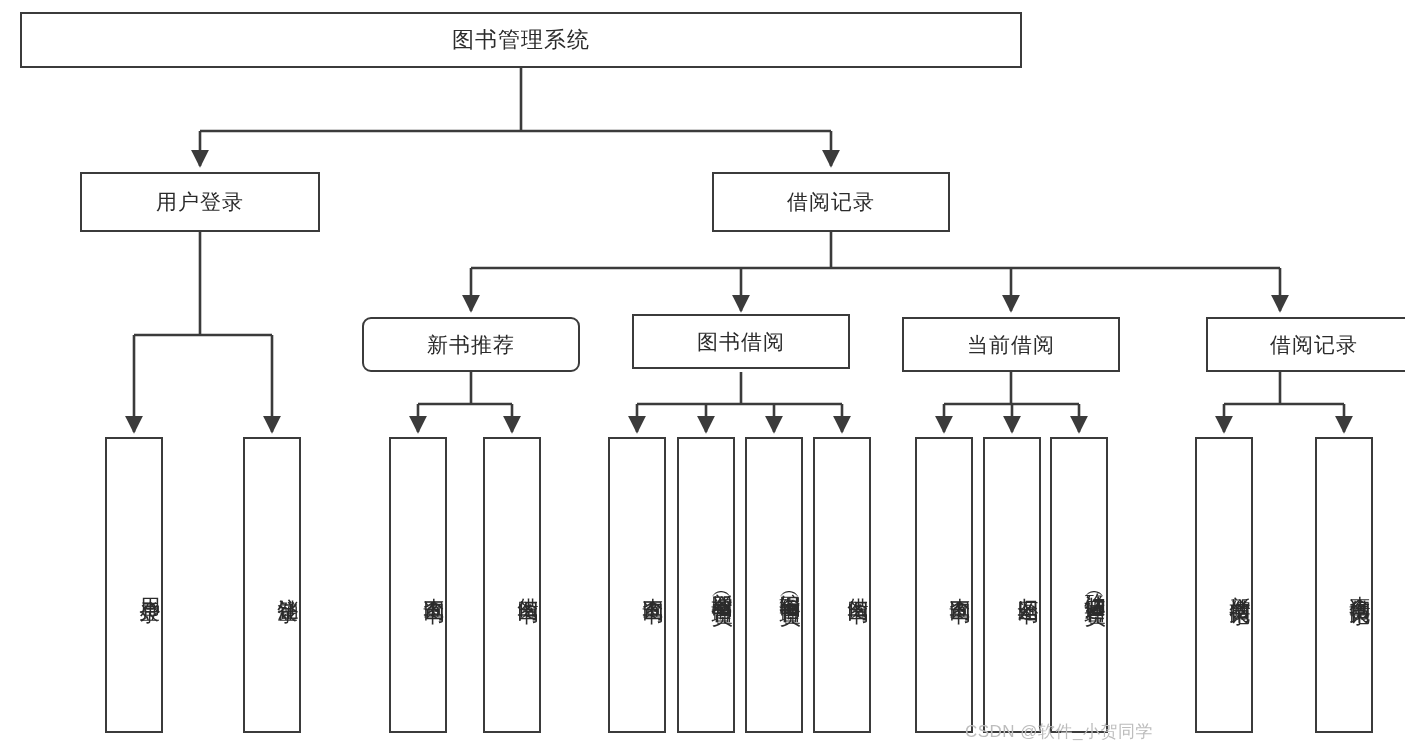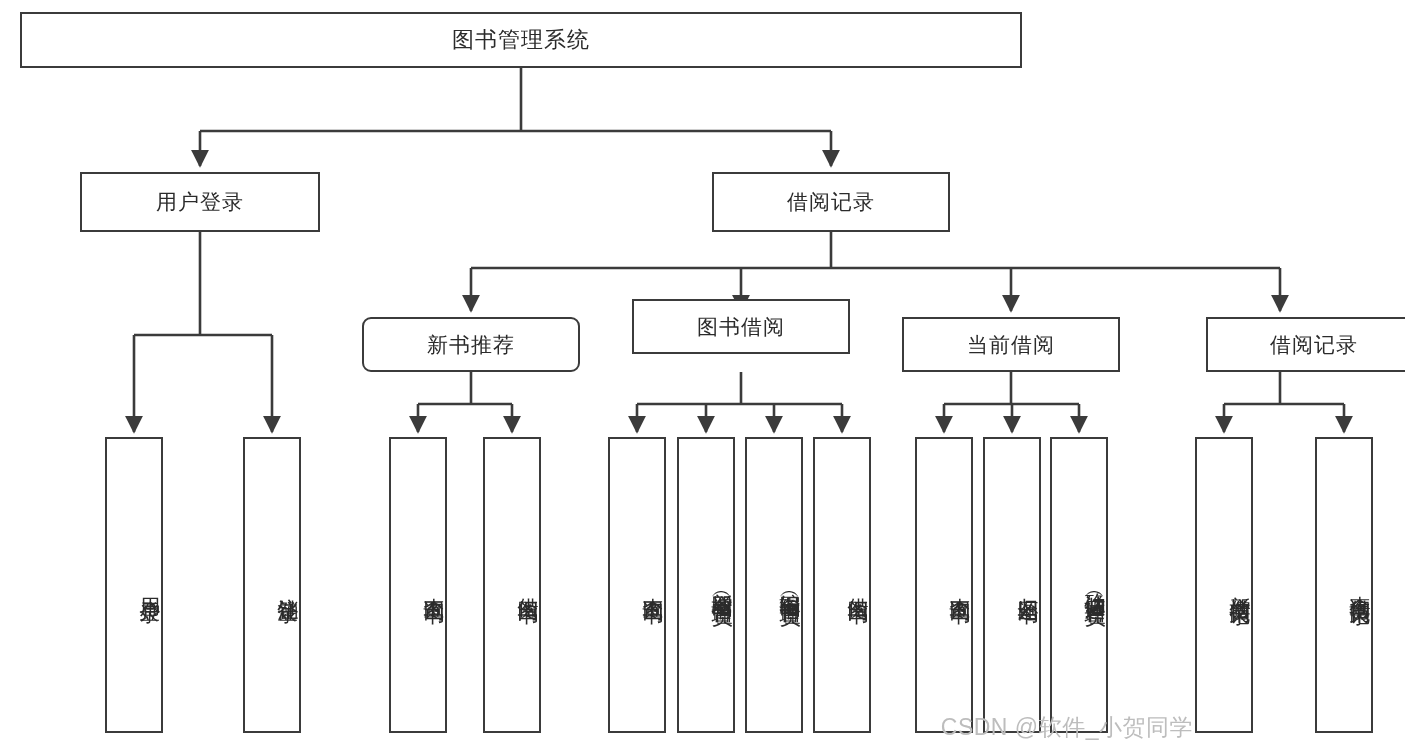--- a/index.html
+++ b/index.html
@@ -1,28 +1,28 @@
 <!DOCTYPE html>
 <html><head>
 <meta charset="utf-8">
 <style>
   html,body{margin:0;padding:0;background:#ffffff;}
   body{width:1405px;height:747px;overflow:hidden;
        font-family:"Liberation Sans","DejaVu Sans",sans-serif;}
-  #stage{position:relative;width:1161px;height:747px;background:#fff;padding-left:40px;}
+  #stage{position:relative;width:1161px;height:747px;background:#fff;}
   #wires{position:absolute;left:0;top:0;width:1405px;height:747px;}
   .node{position:absolute;box-sizing:border-box;background:#ffffff;
         border:2.5px solid #3b3b3b;display:flex;align-items:center;
         justify-content:center;color:#2b2b2b;}
   .node.h{font-size:21px;letter-spacing:1px;}
   .node.v{writing-mode:vertical-rl;text-orientation:upright;
           font-size:21px;line-height:1.06;letter-spacing:2px;
           padding:10px 0;align-items:flex-start;justify-content:center;}
   .node.root{font-size:22px;}
-  #watermark{position:absolute;right:8px;bottom:4px;font-size:23px;
+  #watermark{position:absolute;right:8px;bottom:4px;font-size:17px;
              color:#bdbdbd;letter-spacing:.5px;white-space:nowrap;}
 </style>
 </head>
 <body>
 
 <div id="stage">
 
   <svg id="wires" viewBox="0 0 1405 747" xmlns="http://www.w3.org/2000/svg">
     <defs>
       <marker id="arw" viewBox="0 0 10 10" refX="9" refY="5" markerWidth="7" markerHeight="7" orient="auto-start-reverse">
@@ -72,21 +72,21 @@
       <path d="M 1344 404 L 1344 432" marker-end="url(#arw)"></path>
     </g>
   </svg>
 
   <div class="node h root" id="root-node" style="left: 20px; top: 12px; width: 1002px; height: 56px;">图书管理系统</div>
 
   <div class="node h" id="l2-0" style="left: 80px; top: 172px; width: 240px; height: 60px;">用户登录</div>
   <div class="node h" id="l2-1" style="left: 712px; top: 172px; width: 238px; height: 60px;">借阅记录</div>
 
   <div class="node h" id="l3-0" style="left: 362px; top: 317px; width: 218px; height: 55px; border-radius: 9px;">新书推荐</div>
-  <div class="node h" id="l3-1" style="left: 632px; top: 299px; width: 218px; height: 55px; text-align: right;">图书借阅</div>
+  <div class="node h" id="l3-1" style="left: 632px; top: 314px; width: 218px; height: 55px; text-align: right;">图书借阅</div>
   <div class="node h" id="l3-2" style="left: 902px; top: 317px; width: 218px; height: 55px; text-align: center;">当前借阅</div>
   <div class="node h" id="l3-3" style="left: 1206px; top: 317px; width: 216px; height: 55px;">借阅记录</div>
 
   <div class="node v" id="lf-0" style="left: 105px; top: 437px; width: 58px; height: 296px;">用户登录</div>
   <div class="node v" id="lf-1" style="left: 243px; top: 437px; width: 58px; height: 296px;">注销登录</div>
   <div class="node v" id="lf-2" style="left: 389px; top: 437px; width: 58px; height: 296px;">查询图书</div>
   <div class="node v" id="lf-3" style="left: 483px; top: 437px; width: 58px; height: 296px;">借阅图书</div>
   <div class="node v" id="lf-4" style="left: 608px; top: 437px; width: 58px; height: 296px;">查询图书</div>
   <div class="node v" id="lf-5" style="left: 677px; top: 437px; width: 58px; height: 296px;">新增图书（管理员）</div>
   <div class="node v" id="lf-6" style="left: 745px; top: 437px; width: 58px; height: 296px;">编辑图书（管理员）</div>

